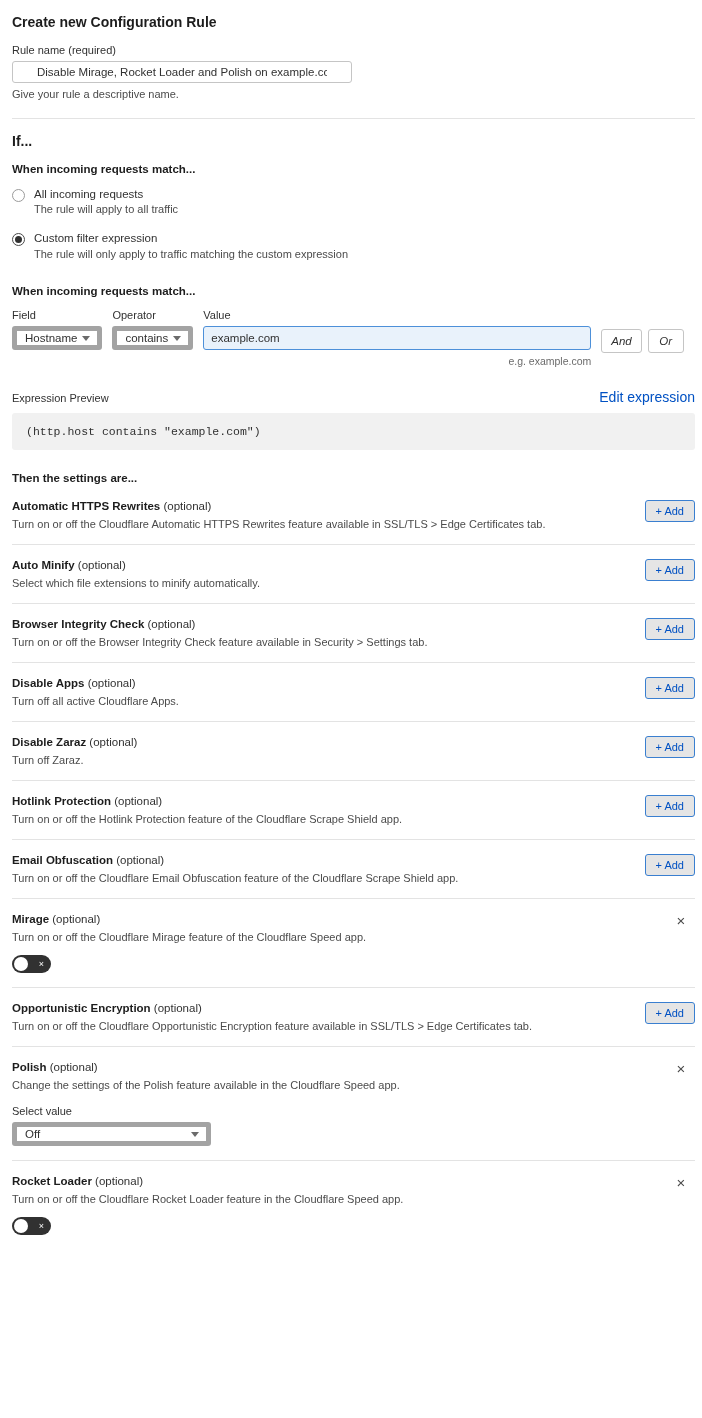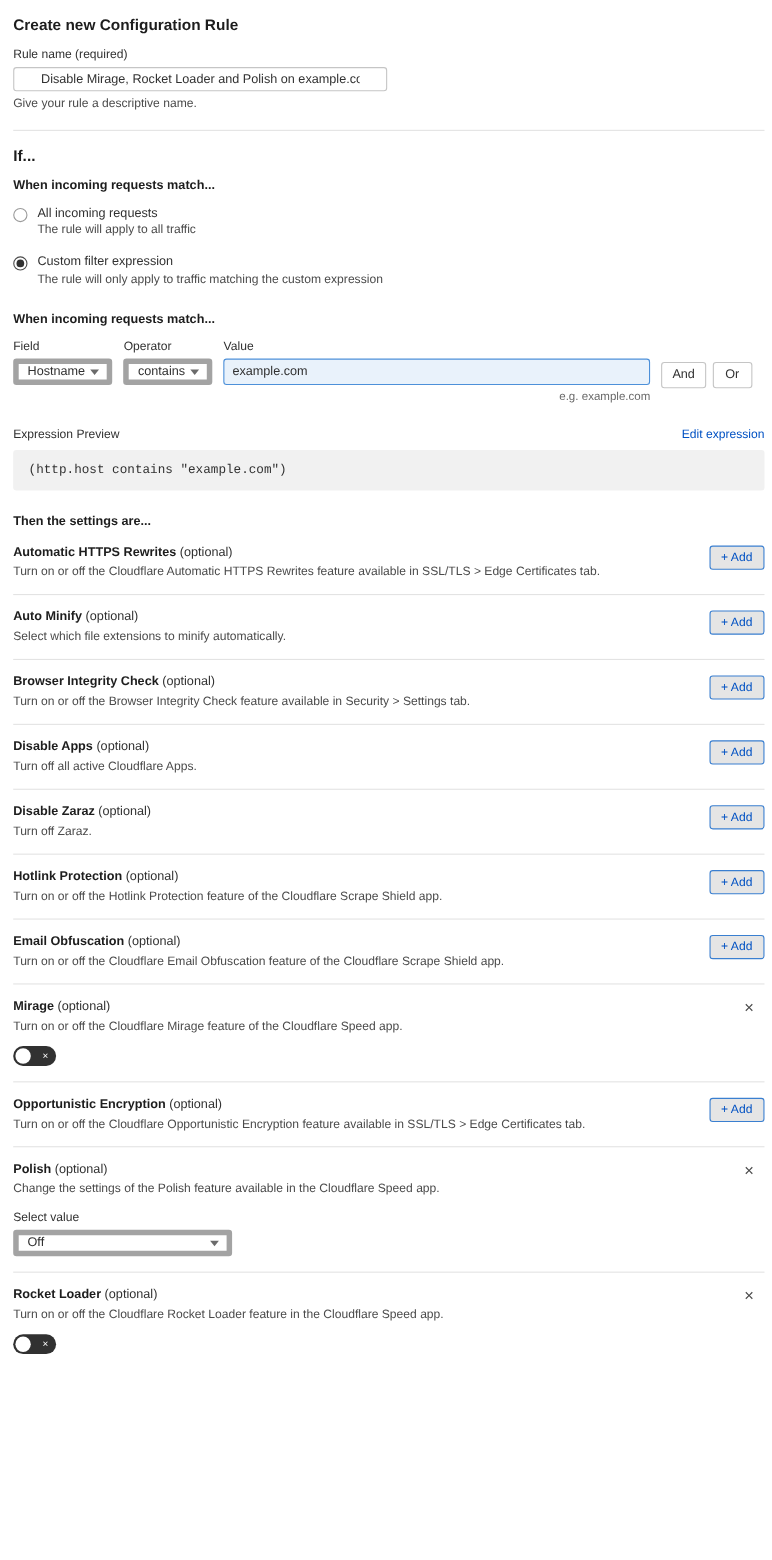--- a/index.html
+++ b/index.html
@@ -154,37 +154,38 @@
     border: 1px solid #c5c5c5;
     background: #fff;
     border-radius: 3px;
     height: 24px;
     min-width: 36px;
     padding: 0 9px;
     font-size: 11.5px;
     font-family: "Liberation Sans", sans-serif;
     color: #313131;
     cursor: pointer;
+    font-style: italic;
   }
   .andor {
     display: flex;
     gap: 6px;
     margin-top: 20px;
   }
   
   .expr-head {
     display: flex;
     justify-content: space-between;
     align-items: baseline;
     width: 683px;
     margin-top: 22px;
   }
   .expr-title { font-size: 11px; color: #313131; }
   .expr-edit {
-    font-size: 11px;
+    font-size: 14px;
     color: #0051c3;
     text-decoration: none;
     cursor: pointer;
     padding-left: 47px;
   }
   .expr-box {
     width: 683px;
     background: #f1f1f1;
     border-radius: 3px;
     padding: 12px 14px;

